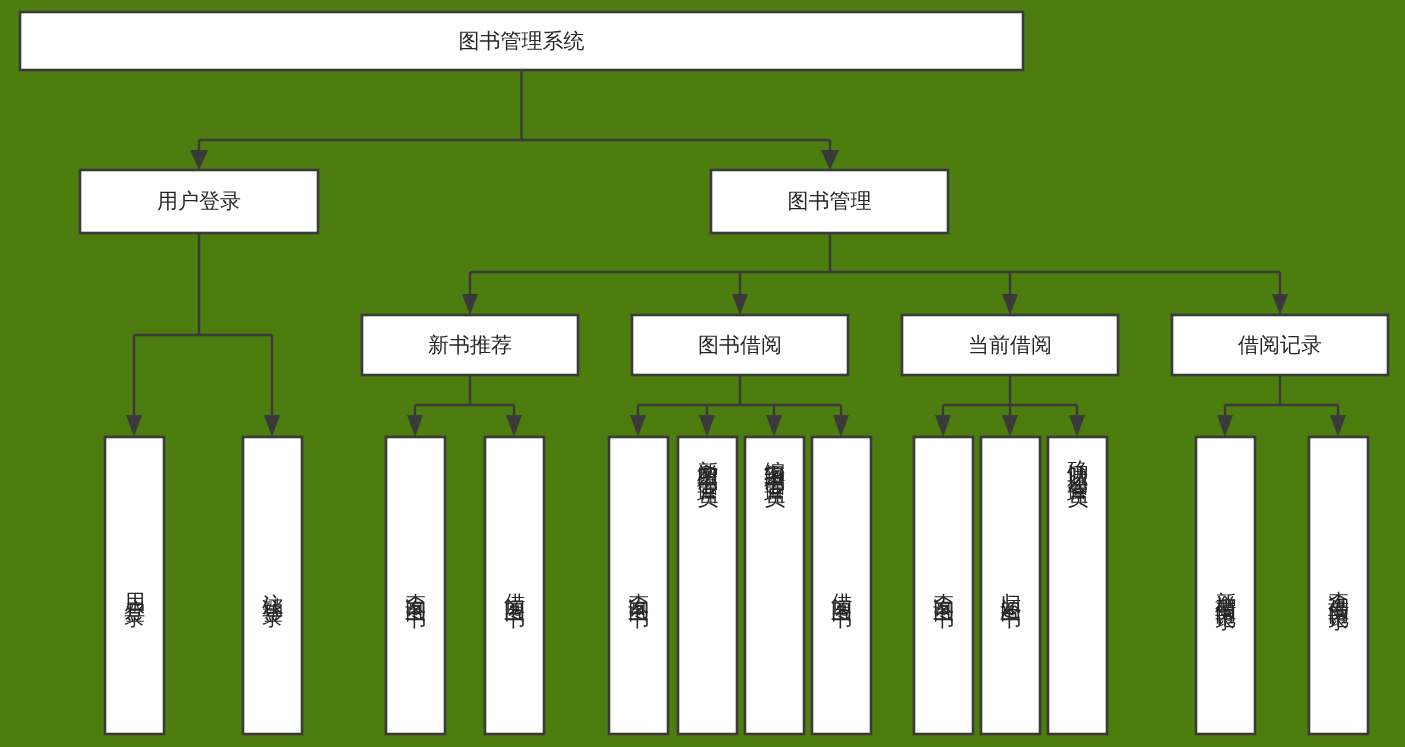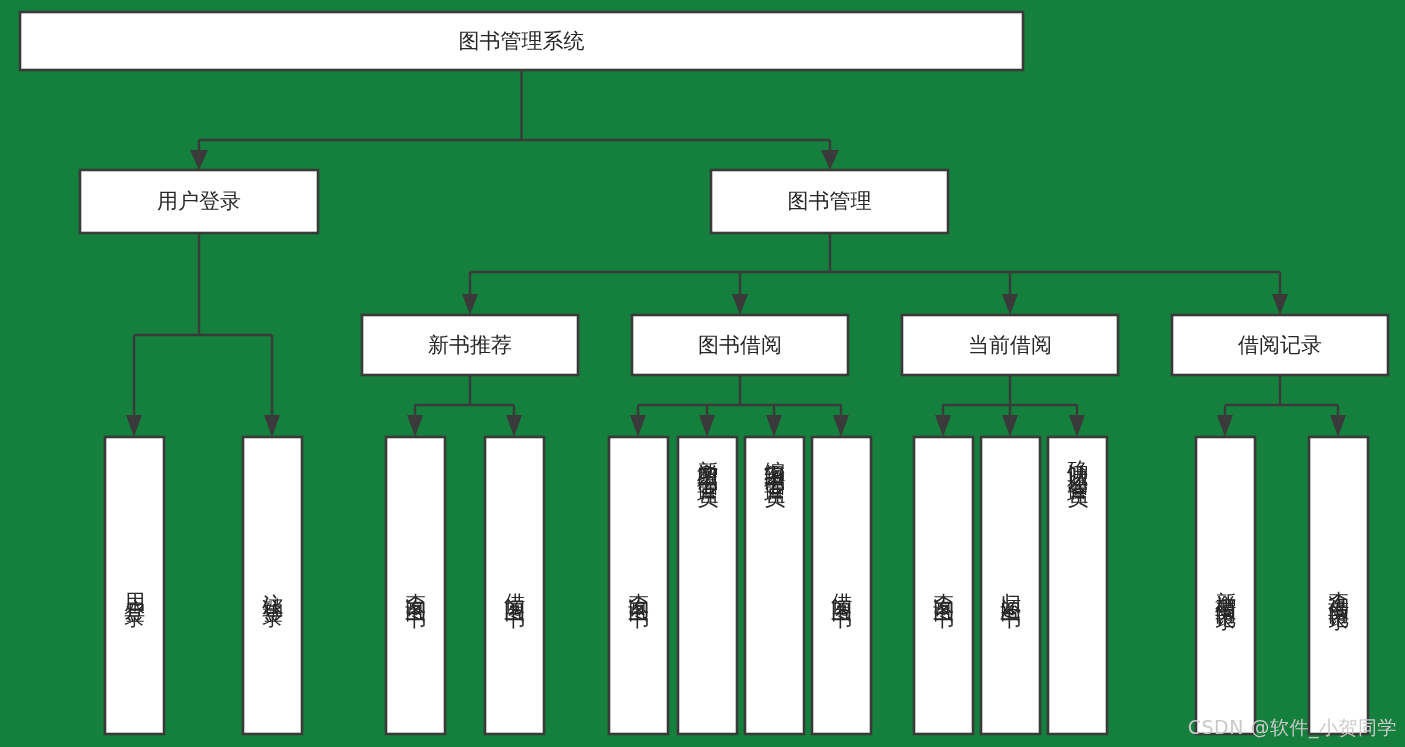--- a/index.html
+++ b/index.html
@@ -10,21 +10,21 @@
   body {
     width: 1405px;
     height: 747px;
     font-family: "DejaVu Sans", "Liberation Sans", sans-serif;
     overflow: hidden;
   }
   #diagram-root {
     position: relative;
     width: 1405px;
     height: 747px;
-    background: #15803d;
+    background: #4d7c0f;
   }
   svg.flow {
     position: absolute;
     left: 0;
     top: 0;
     width: 1405px;
     height: 747px;
   }
   .node-box {
     fill: #ffffff;
@@ -279,15 +279,14 @@
       <rect class="node-box" x="1309" y="437" width="59" height="297"></rect>
       <foreignObject x="1309" y="437" width="59" height="297">
         <div xmlns="http://www.w3.org/1999/xhtml" style="width:59px;height:297px;display:flex;align-items:center;justify-content:center;">
           <span style="writing-mode:vertical-rl;text-orientation:upright;font-family:'DejaVu Sans','Liberation Sans',sans-serif;font-size:21px;color:#262626;line-height:1.35;letter-spacing:4px;">查询借阅记录</span>
         </div>
       </foreignObject>
     </g>
 
   </svg>
 
-  <div class="watermark">CSDN @软件_小贺同学</div>
 
 </div>
 
 </body></html>

